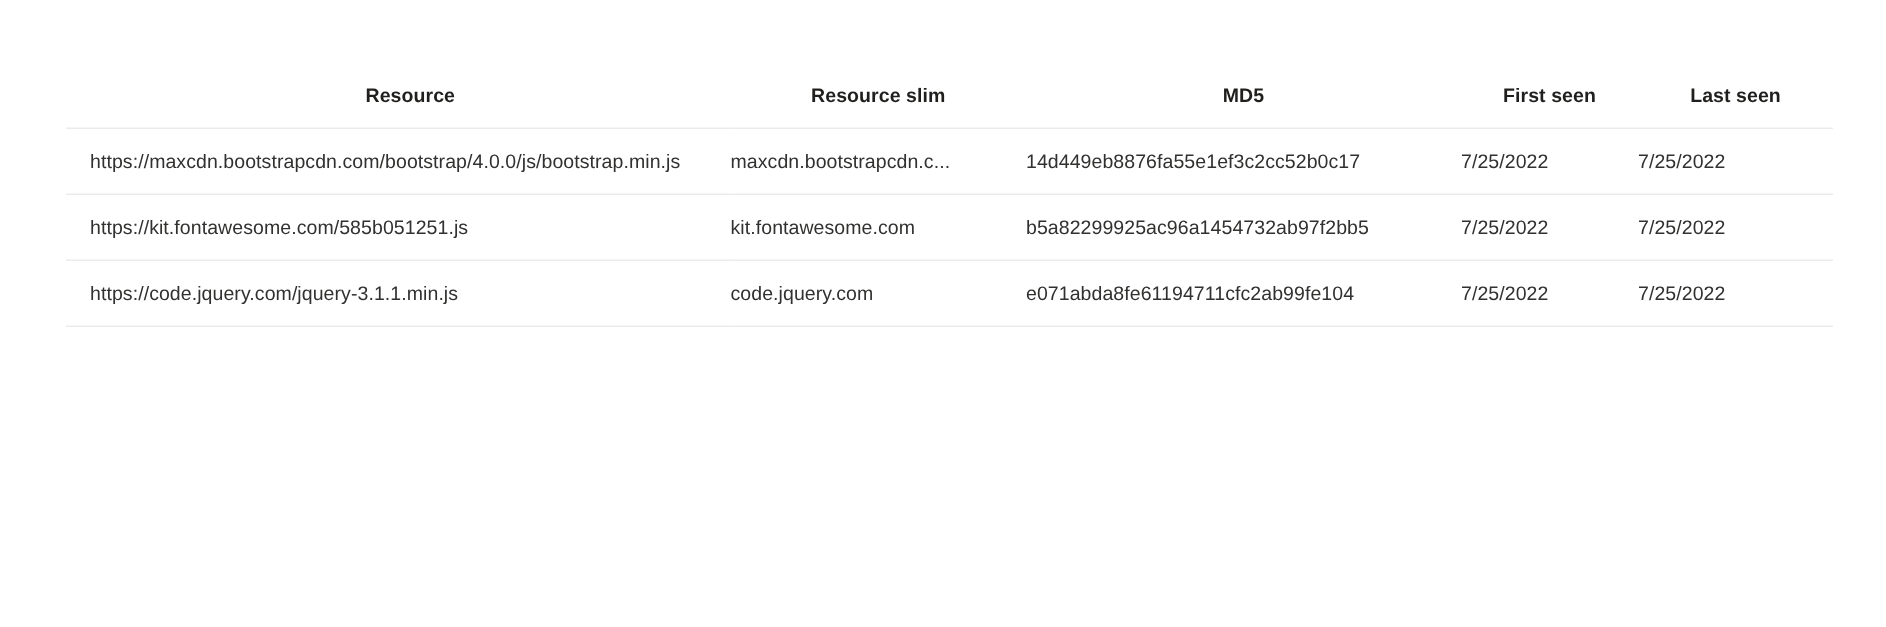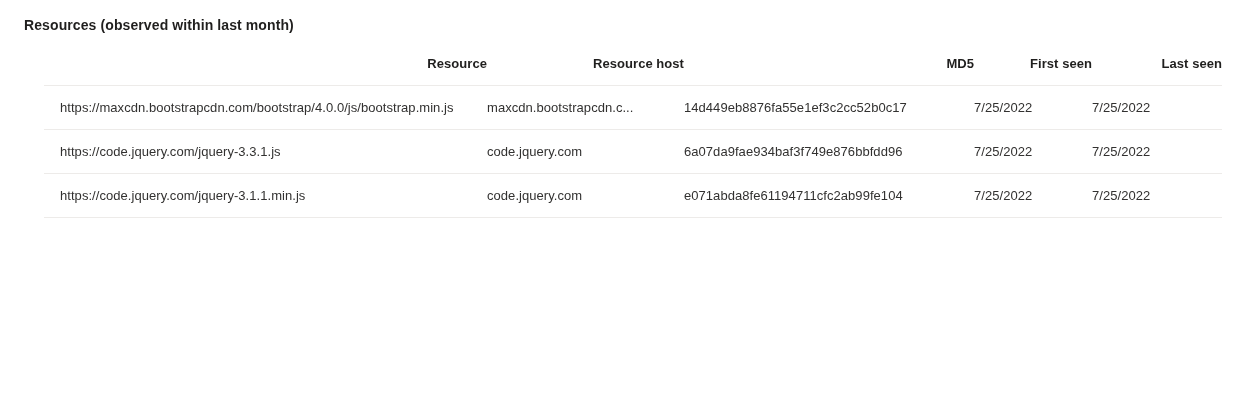--- a/index.html
+++ b/index.html
@@ -44,21 +44,21 @@
     table-layout: fixed;
     font-size: 13px;
   }
   table.resources-table col.c-resource      { width: 443px; }
   table.resources-table col.c-host          { width: 197px; }
   table.resources-table col.c-md5           { width: 290px; }
   table.resources-table col.c-first         { width: 118px; }
   table.resources-table col.c-last          { width: 130px; }
 
   thead th {
-    text-align: right;
+    text-align: center;
     font-size: 13px;
     font-weight: 600;
     color: #201f1e;
     padding: 0 0 14px 0;
     border-bottom: 1px solid #edebe9;
     vertical-align: bottom;
     white-space: nowrap;
     letter-spacing: 0.05px;
   }
   thead th.pad-left { padding-left: 16px; }
@@ -76,52 +76,51 @@
     text-overflow: ellipsis;
     letter-spacing: 0.05px;
   }
   tbody td.pad-left { padding-left: 16px; }
 </style>
 </head>
 <body>
 
 <div class="panel">
 
-  <div class="section-title">Resources (observed within last month)</div>
 
   <div class="table-wrap">
     <table class="resources-table">
       <colgroup>
         <col class="c-resource">
         <col class="c-host">
         <col class="c-md5">
         <col class="c-first">
         <col class="c-last">
       </colgroup>
       <thead>
         <tr>
           <th class="pad-left">Resource</th>
-          <th>Resource host</th>
+          <th>Resource slim</th>
           <th>MD5</th>
           <th>First seen</th>
           <th>Last seen</th>
         </tr>
       </thead>
       <tbody>
         <tr>
           <td class="pad-left">https://maxcdn.bootstrapcdn.com/bootstrap/4.0.0/js/bootstrap.min.js</td>
           <td>maxcdn.bootstrapcdn.c...</td>
           <td>14d449eb8876fa55e1ef3c2cc52b0c17</td>
           <td>7/25/2022</td>
           <td>7/25/2022</td>
         </tr>
         <tr>
-          <td class="pad-left">https://code.jquery.com/jquery-3.3.1.js</td>
-          <td>code.jquery.com</td>
-          <td>6a07da9fae934baf3f749e876bbfdd96</td>
+          <td class="pad-left">https://kit.fontawesome.com/585b051251.js</td>
+          <td>kit.fontawesome.com</td>
+          <td>b5a82299925ac96a1454732ab97f2bb5</td>
           <td>7/25/2022</td>
           <td>7/25/2022</td>
         </tr>
         <tr>
           <td class="pad-left">https://code.jquery.com/jquery-3.1.1.min.js</td>
           <td>code.jquery.com</td>
           <td>e071abda8fe61194711cfc2ab99fe104</td>
           <td>7/25/2022</td>
           <td>7/25/2022</td>
         </tr>

